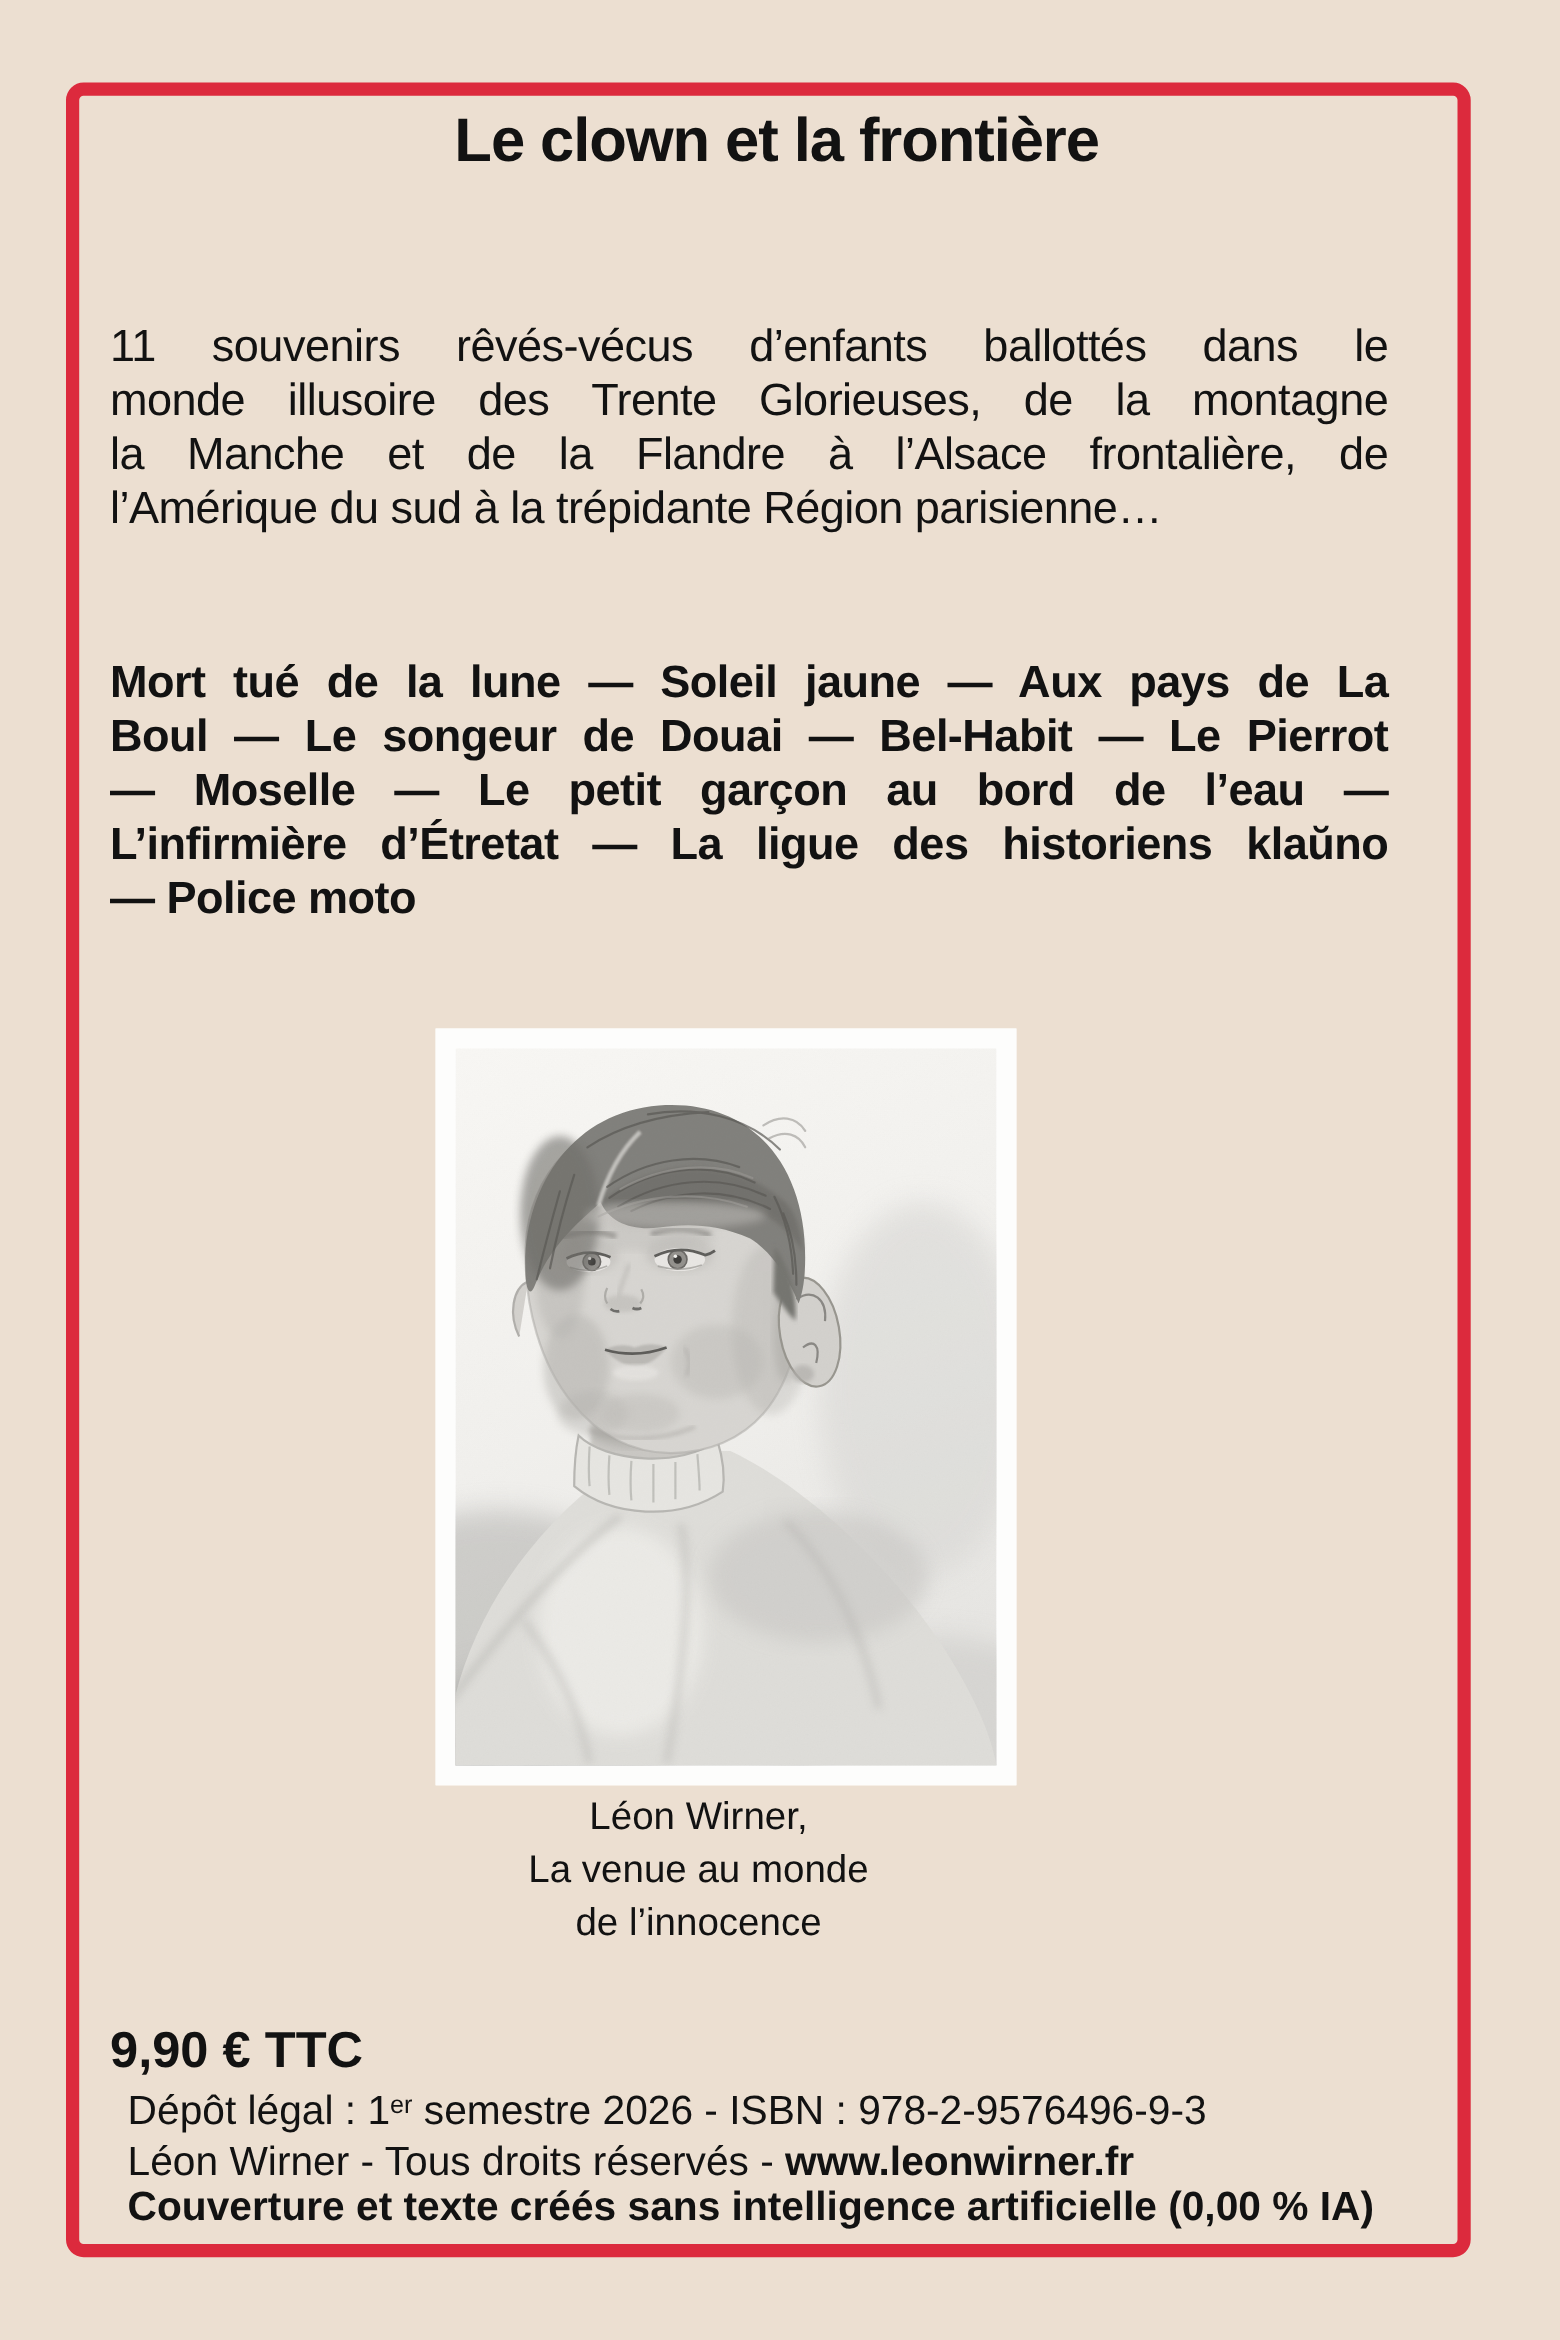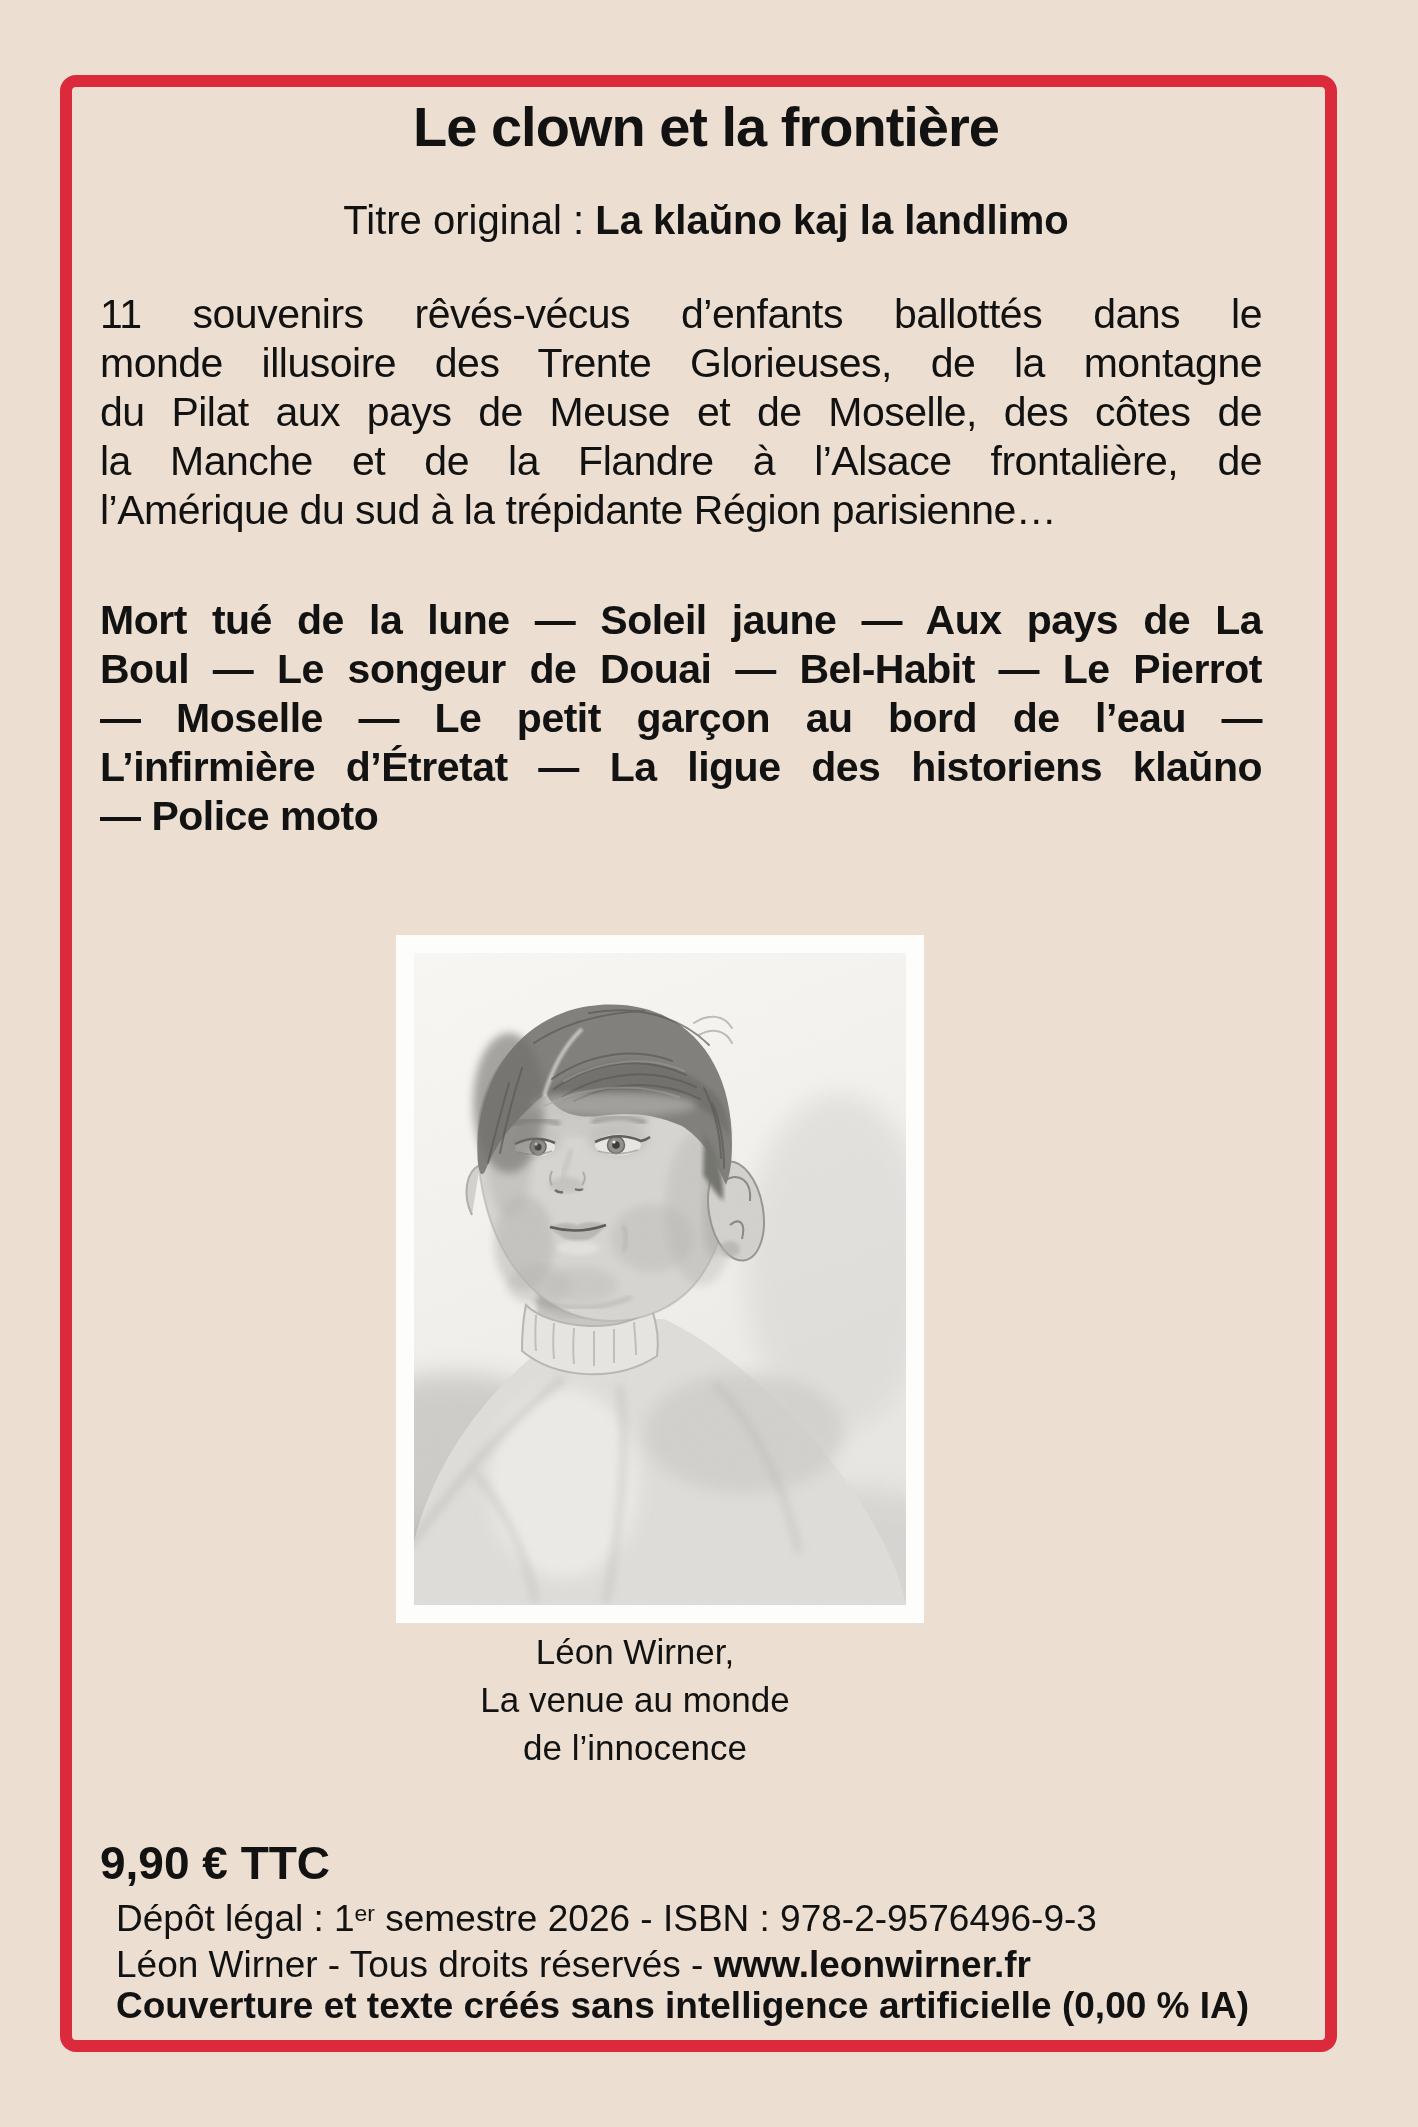--- a/index.html
+++ b/index.html
@@ -51,26 +51,24 @@
   .legal .ai{font-weight:bold;}
 </style>
 </head>
 <body>
 
 <div id="cover">
   <div class="frame"></div>
 
   <div class="title">Le clown et la frontière</div>
 
-  <div class="subtitle"><span>Titre original : </span><span class="orig">La klaŭno kaj la landlimo</span></div>
 
   <div class="para" id="synopsis" style="top:290px;">
     <div class="line">11 souvenirs rêvés-vécus d’enfants ballottés dans le</div>
     <div class="line">monde illusoire des Trente Glorieuses, de la montagne</div>
-    <div class="line">du Pilat aux pays de Meuse et de Moselle, des côtes de</div>
     <div class="line">la Manche et de la Flandre à l’Alsace frontalière, de</div>
     <div class="line last">l’Amérique du sud  à la trépidante Région parisienne…</div>
   </div>
 
   <div class="para" id="stories" style="top:596px;">
     <div class="line">Mort tué de la lune — Soleil jaune — Aux pays de La</div>
     <div class="line">Boul — Le songeur de Douai — Bel-Habit — Le Pierrot</div>
     <div class="line">— Moselle — Le petit garçon au bord de l’eau —</div>
     <div class="line">L’infirmière d’Étretat — La ligue des historiens klaŭno</div>
     <div class="line last">— Police moto</div>

